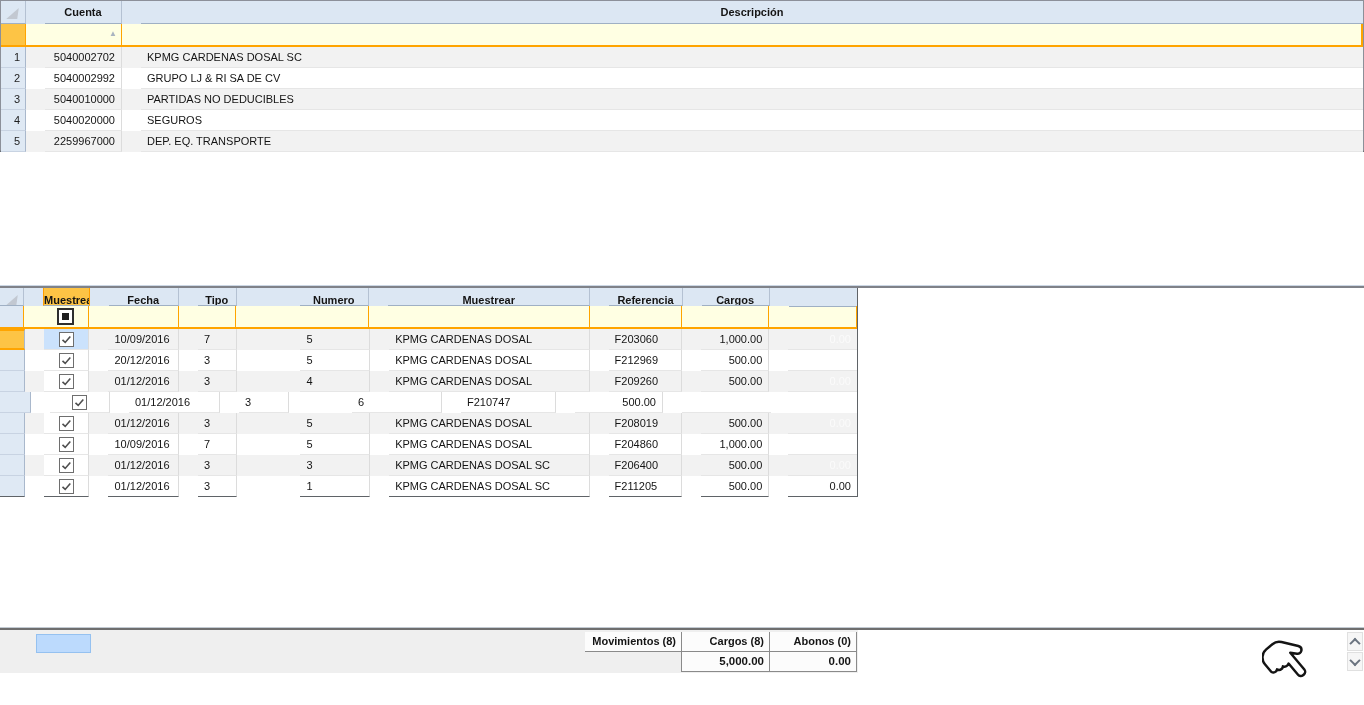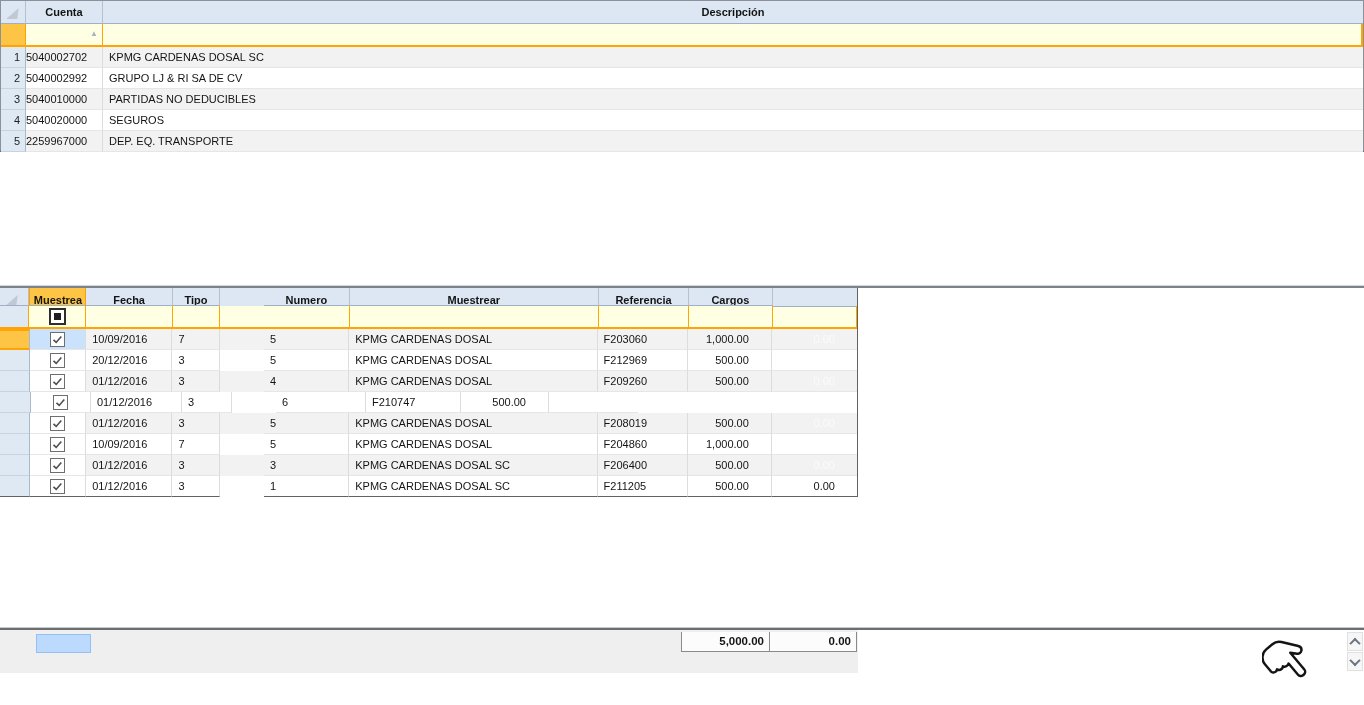--- a/index.html
+++ b/index.html
@@ -1,38 +1,38 @@
 <!DOCTYPE html>
 <html><head>
 <meta charset="utf-8">
 <style>
   html,body { margin:0; padding:0; background:#fff; font-family:"Liberation Sans", sans-serif; }
   #stage { position:relative; width:1364px; height:705px; overflow:hidden; background:#fff;
            font-size:11px; color:#141414; }
   .abs { position:absolute; }
-  .row { display:flex; box-sizing:border-box; }
+  .row { display:flex; box-sizing:border-box;gap:19px; }
   .cell { box-sizing:border-box; overflow:hidden; white-space:nowrap; }
 
   
   .hdr-row  { background:#dce7f3; }
   .hdr-cell { font-weight:bold; text-align:center; border-right:1px solid #b4c1d2;
               border-bottom:1px solid #9fb0c4; line-height:24px; }
   .corner   { background:#dce7f3; border-right:1px solid #b4c1d2; border-bottom:1px solid #9fb0c4;
               position:relative; }
   .corner .tri { position:absolute; left:6px; top:7px; width:0; height:0;
                  border-left:11px solid transparent; border-bottom:11px solid #c2c8d1;
                  transform:skewX(-8deg); }
   .flt-row  { background:#ffffe3; border-bottom:2px solid #ffa400; }
   .flt-cell { border-right:1px solid #ffa400; position:relative; }
   .sel-cell { background:#dfe9f4; border-right:1px solid #a9b8cc; border-bottom:1px solid #c8d3e2;
               text-align:right; padding-right:5px; line-height:20px; color:#1e1e1e; }
   .gold     { background:#fdc445 !important; }
   .stripe   { background:#f2f2f2; }
   .data-cell{ border-right:1px solid #dcdcdc; border-bottom:1px solid #e6e6e6; line-height:20px; }
-  .num      { text-align:right; padding-right:22px; }
+  .num      { text-align:right; padding-right:6px; }
   .txt      { text-align:left;  padding-left:6px; }
 
   
   #grid1 { left:0; top:0; width:1364px; height:152px;
            border-top:1px solid #8c9099; border-left:1px solid #8c9099; border-right:1px solid #8c9099;
            border-bottom:2px solid #5f6367; box-sizing:border-box; }
   #grid1 .c-sel  { width:25px; }
   #grid1 .c-cta  { width:77px; }
   #grid1 .c-dsc  { flex:1; }
   #grid1 .hdr-row { height:23px; }
@@ -331,20 +331,25 @@
       </div>
   </div>
 
   <div id="footer-strip" class="abs">
     <div class="dark-line"></div>
     <div id="fs-gray"></div>
     <div id="fs-white"></div>
     <div id="fs-bluecell"></div>
     <div id="totals">
       <div class="t-row">
+        <div class="t-cell w1 lbl">Movimientos (8)</div>
+        <div class="t-cell w2 lbl b-l">Cargos (8)</div>
+        <div class="t-cell w3 lbl b-l b-r">Abonos (0)</div>
+      </div>
+      <div class="t-row">
         <div class="t-cell w1 blank"></div>
         <div class="t-cell w2 val b-l">5,000.00</div>
         <div class="t-cell w3 val b-l b-r">0.00</div>
       </div>
     </div>
     <div id="vscroll">
       <div class="sb-btn">
           <span class="chev up"></span>
         </div>
       <div class="sb-btn">

